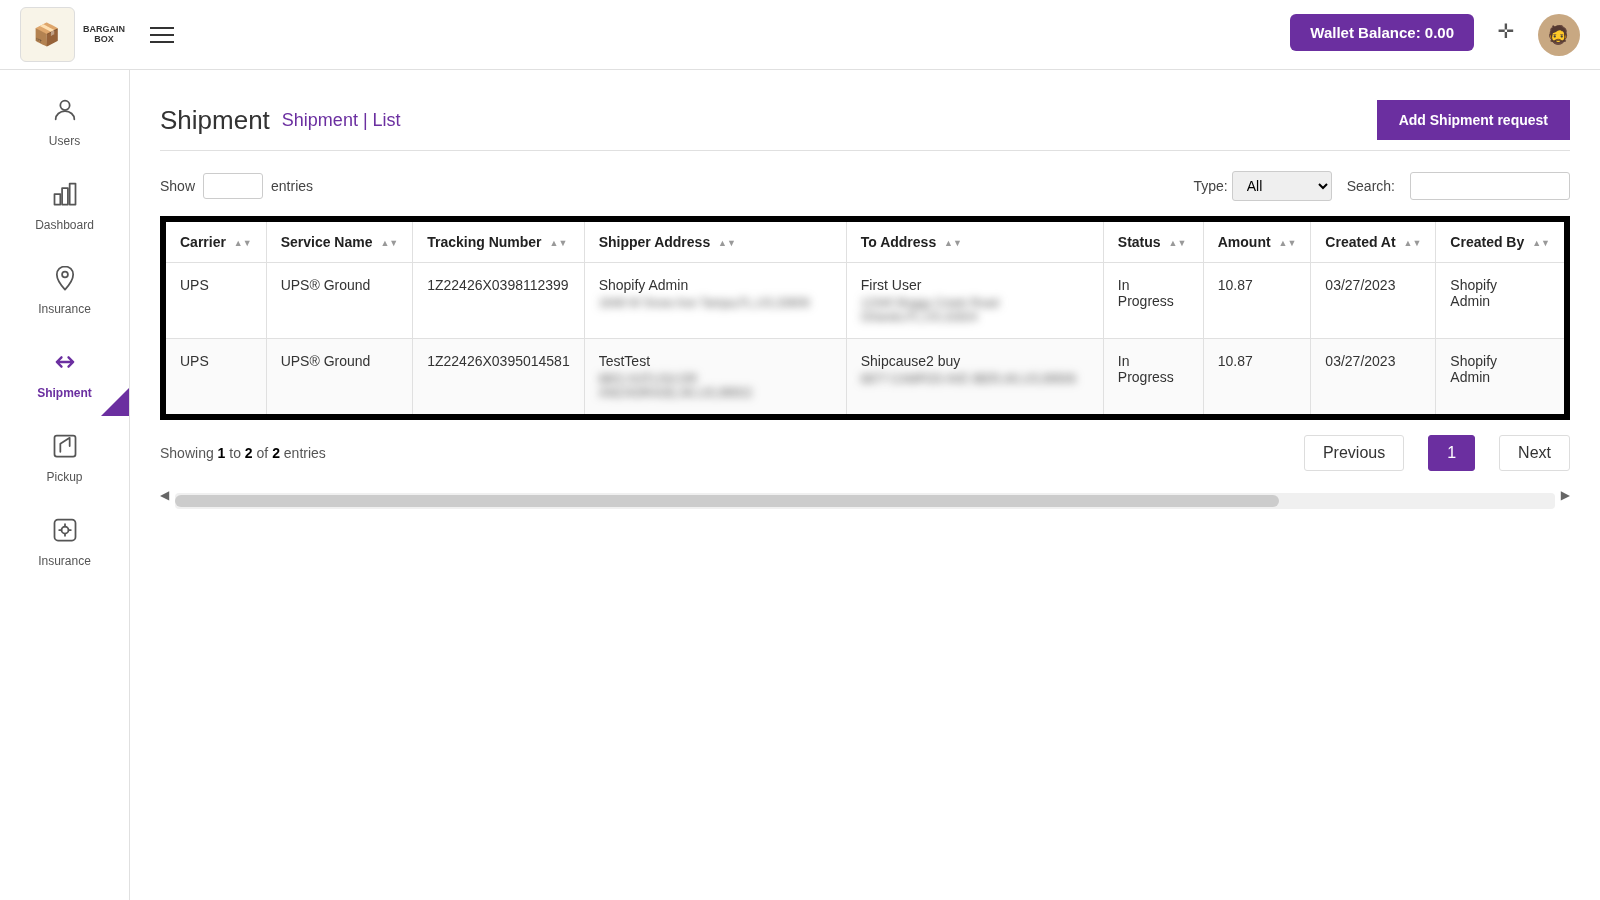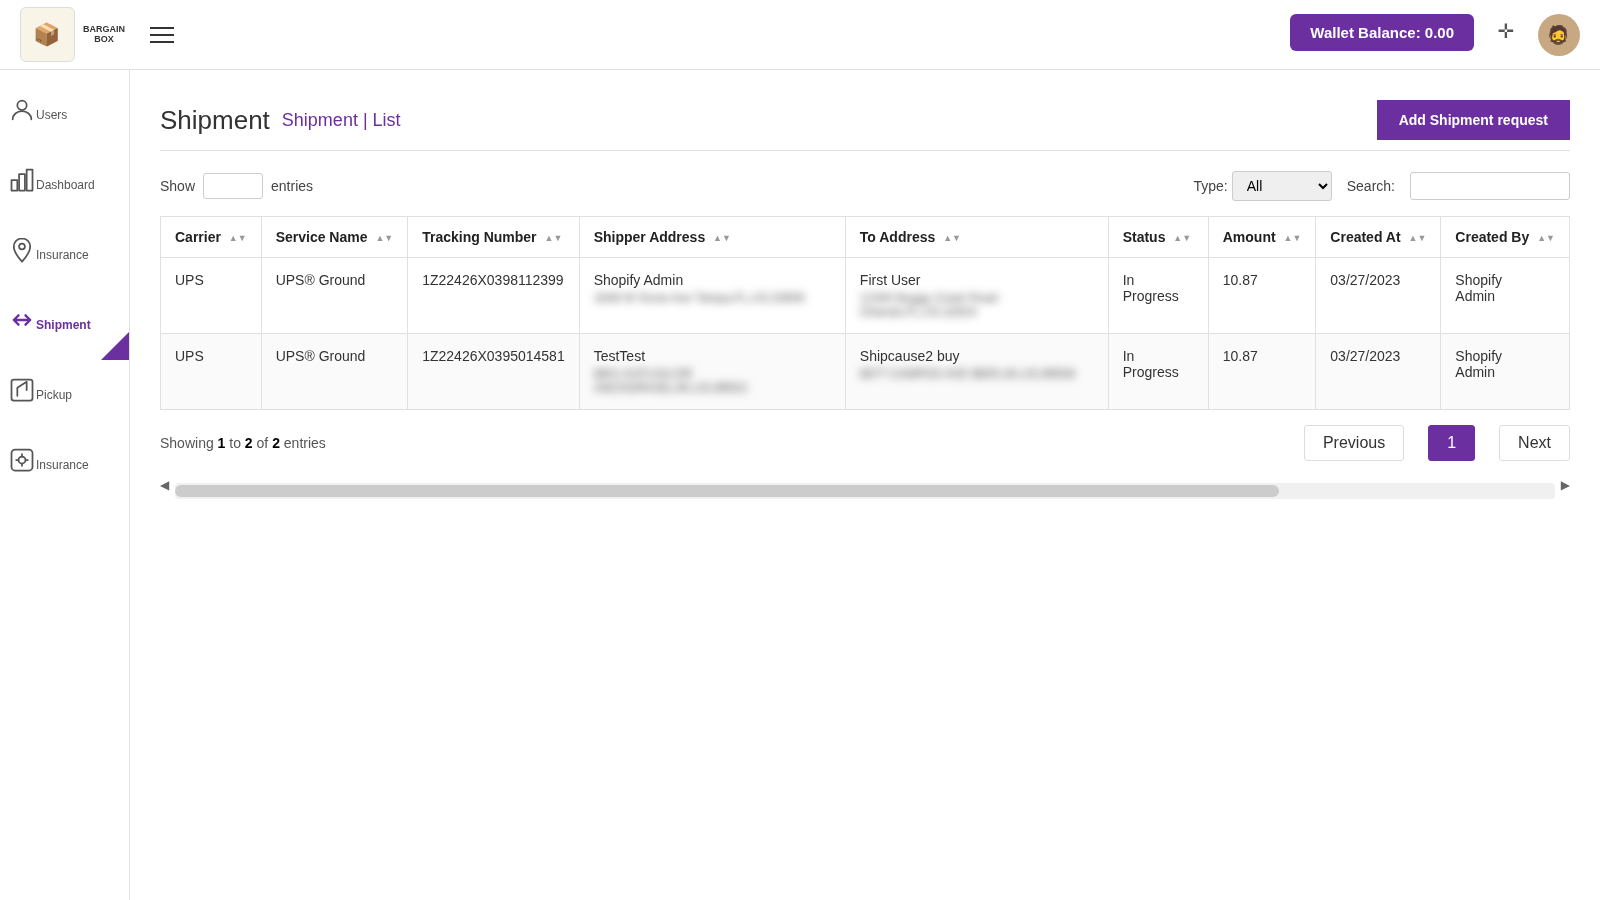--- a/index.html
+++ b/index.html
@@ -68,23 +68,23 @@
       display: flex;
       flex-direction: column;
       align-items: center;
       padding: 10px 0;
       gap: 0;
       flex-shrink: 0;
     }
     .sidebar-item {
       width: 100%;
       display: flex;
-      flex-direction: row;
-      align-items: center;
-      padding: 16px 8px;
+      flex-direction: column;
+      align-items: center;
+      padding: 16px 20px;
       cursor: pointer;
       position: relative;
       color: #555;
       text-decoration: none;
     }
     .sidebar-item.active { color: #6b2fa0; }
     .sidebar-item.active::after {
       content: '';
       position: absolute;
       right: 0; bottom: 0;
@@ -158,21 +158,21 @@
       padding: 5px 10px;
       font-size: 14px;
       width: 160px;
     }
 
     
     .data-table {
       width: 100%;
       border-collapse: collapse;
       font-size: 14px;
-      border: 1px solid #000000;
+      border: 6px solid #000000;
     }
     .data-table th {
       background: #fff;
       padding: 12px 14px;
       text-align: left;
       font-weight: 700;
       color: #222;
       border: 1px solid #e0e0e0;
       white-space: nowrap;
     }

